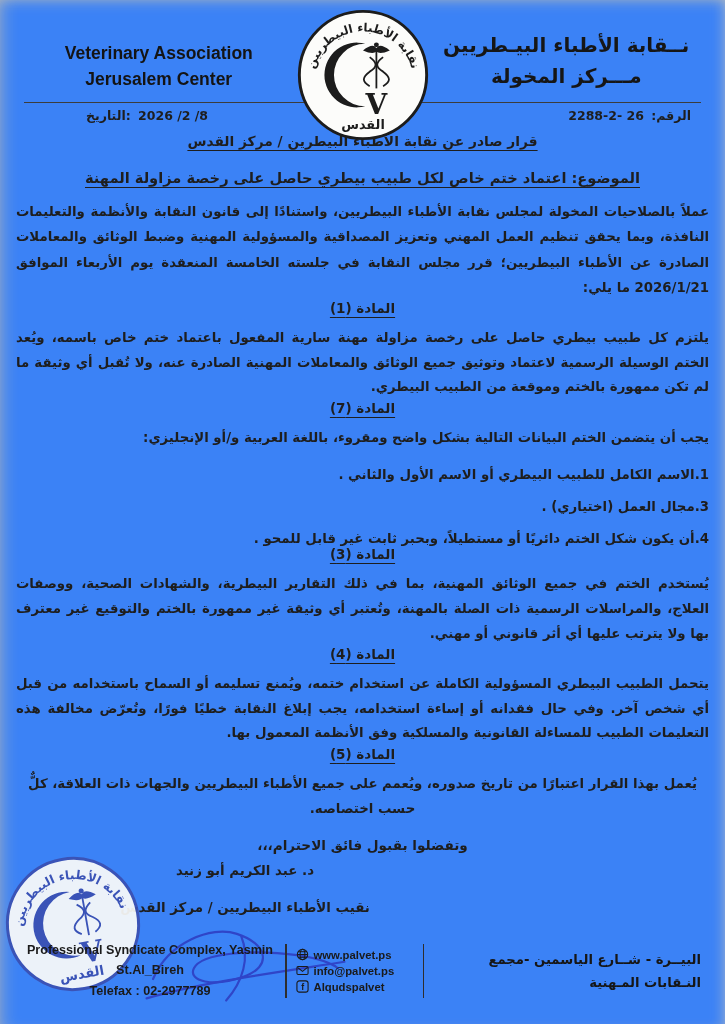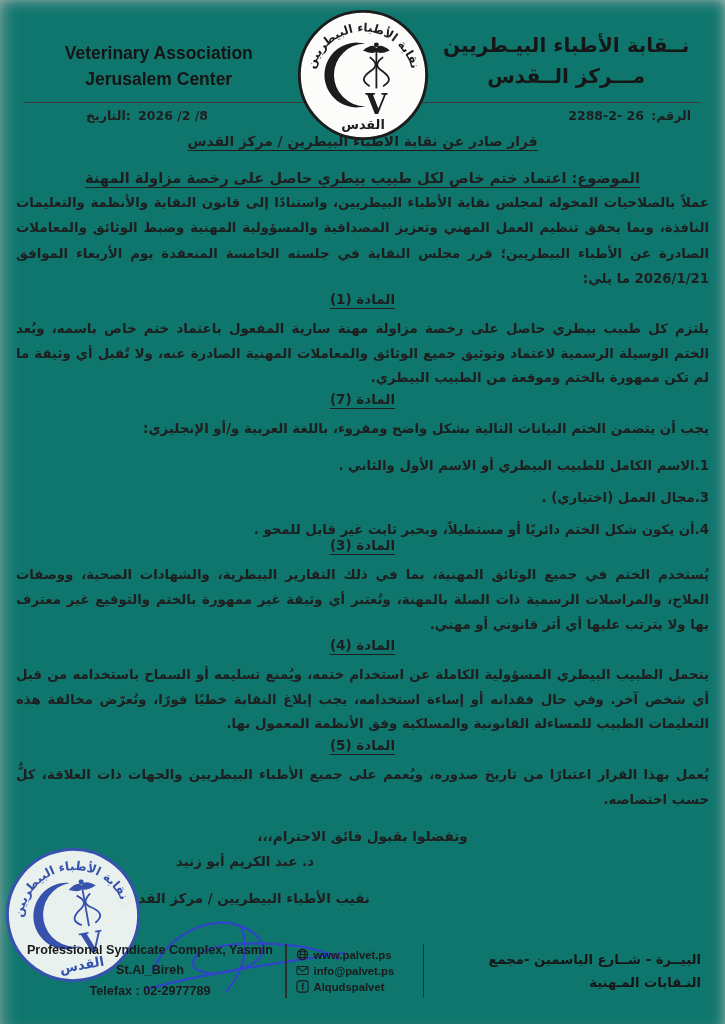--- a/index.html
+++ b/index.html
@@ -1,43 +1,43 @@
 <!DOCTYPE html>
 <html><head>
 <meta charset="utf-8">
 <style>
   html,body{margin:0;padding:0;}
   body{width:725px;height:1024px;background:#f4f4f1;font-family:"DejaVu Sans",sans-serif;}
   .page{position:relative;width:725px;height:1024px;overflow:hidden;color:#1e1e1e;
-        background:#0f766e;
+        background:#3b82f6;
         box-shadow:inset 14px 0 20px -16px #b9b9b4, inset -12px 0 16px -14px #c4c4bf, inset 0 12px 16px -14px #bdbdb8;}
   
   .hdr{display:flex;align-items:flex-start;height:118px;padding:0 22px;}
   .hdr-en{flex:1;text-align:center;margin-top:40px;font-family:"Liberation Sans",sans-serif;
           font-weight:bold;font-size:17.5px;line-height:1.5;color:#141414;}
   .hdr-logo{width:134px;position:relative;z-index:2;margin-top:8px;}
   .hdr-ar{flex:1;text-align:center;margin-top:30px;direction:rtl;
           font-weight:bold;font-size:20px;line-height:1.55;color:#161616;}
   .rule{border-top:1.7px solid #3c3c3c;margin:-16px 24px 0 24px;position:relative;z-index:1;}
   .refline{display:flex;justify-content:space-between;align-items:flex-start;
            padding:5px 34px 0 86px;font-size:12.5px;font-weight:bold;}
   .date-row{direction:ltr;}
   .ref-row{direction:rtl;}
   .num{direction:ltr;unicode-bidi:bidi-override;padding:0 3px;}
   
   .content{padding:0 16px;}
   .title{ text-align:center;font-weight:bold;font-size:13.8px;margin-top:10px;direction:rtl;
           text-decoration:underline;text-underline-offset:4px;}
   .subject{text-align:center;font-weight:bold;font-size:14.6px;margin-top:20px;direction:rtl;
           text-decoration:underline;text-underline-offset:4px;}
-  .para{direction:rtl;text-align:justify;font-size:13.3px;font-weight:bold;line-height:1.9;margin-top:4px;}
+  .para{direction:rtl;text-align:justify;font-size:13.3px;font-weight:bold;line-height:1.9;margin-top:13px;}
   .art-head{text-align:center;font-weight:bold;font-size:13.5px;direction:rtl;
             text-decoration:underline;text-underline-offset:4px;}
   .art-body{direction:rtl;text-align:justify;font-size:13.3px;font-weight:bold;line-height:1.85;margin-top:10px;}
-  .art-body.center{}
+  .art-body.center{text-align:center;}
   .items{direction:rtl;margin-top:4px;}
   .item{font-size:13.3px;font-weight:bold;margin-top:17px;text-align:right;}
   .closing{text-align:center;font-weight:bold;font-size:13.6px;margin-top:16px;direction:rtl;}
   
   .sig-zone{position:relative;height:165px;margin-top:6px;}
   .sig-text{position:absolute;left:115px;top:4px;width:260px;text-align:center;direction:rtl;
             font-weight:bold;font-size:13.4px;}
   .sig-title{margin-top:22px;}
   .stamp{position:absolute;left:4px;top:-4px;width:138px;height:138px;color:#3a50b2;
          transform:rotate(-10deg);opacity:.92;}
@@ -86,21 +86,21 @@
       <div>Veterinary Association</div>
       <div>Jerusalem Center</div>
     </div>
     <div class="hdr-logo">
       <svg width="134" height="134" viewBox="0 0 120 120" style="color:#1c1c1c;">
         <use href="#assoc-logo"></use>
       </svg>
     </div>
     <div class="hdr-ar">
       <div>نــقابة الأطباء البيـطريين</div>
-      <div>مـــركز الــقدس</div>
+      <div>مـــركز المخولة</div>
     </div>
   </div>
   <div class="rule"></div>
 
   <div class="refline">
     <div class="date-row">
       <span>التاريخ:</span>
       <span class="num">2026 /2 /8</span>
     </div>
     <div class="ref-row">

